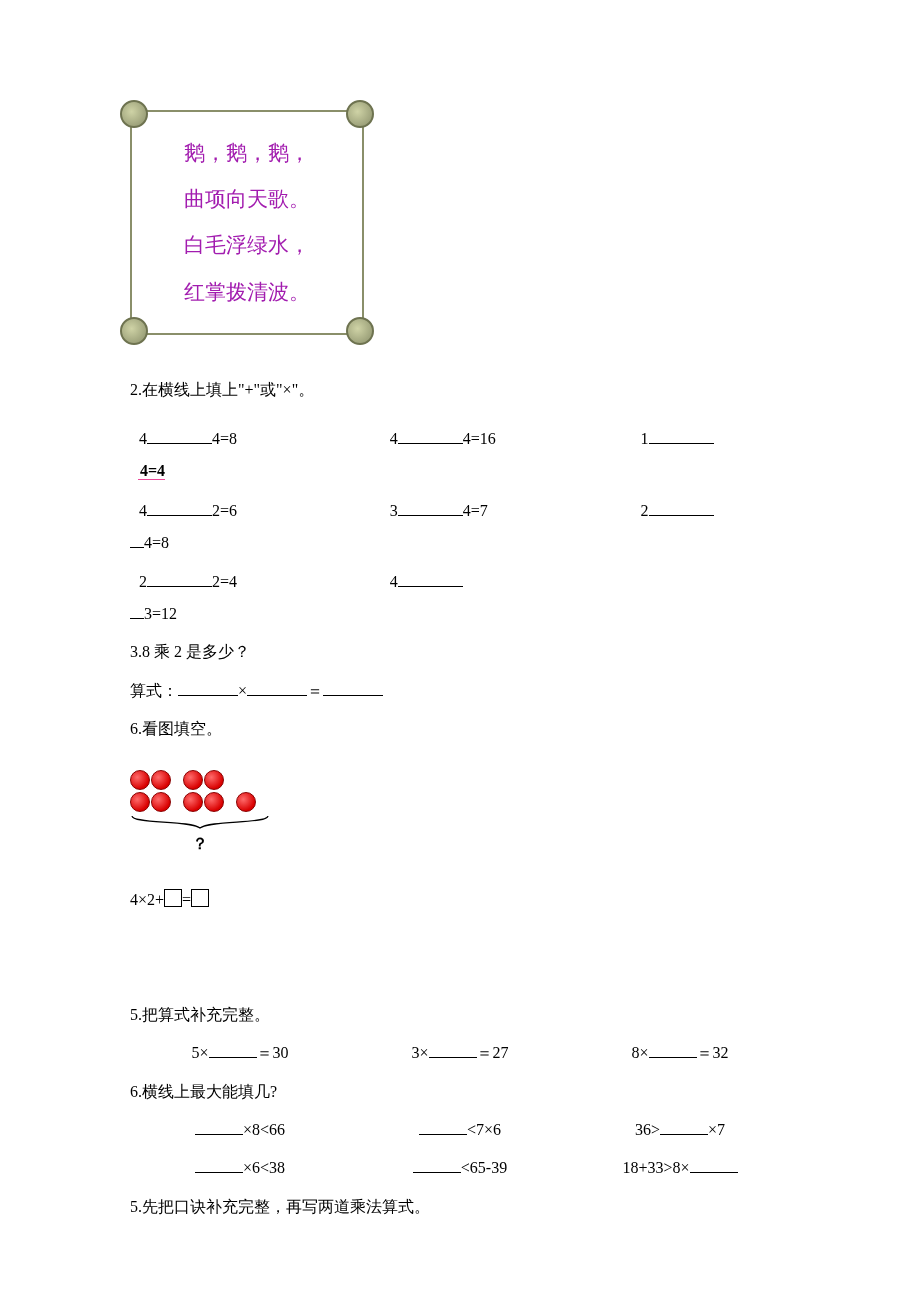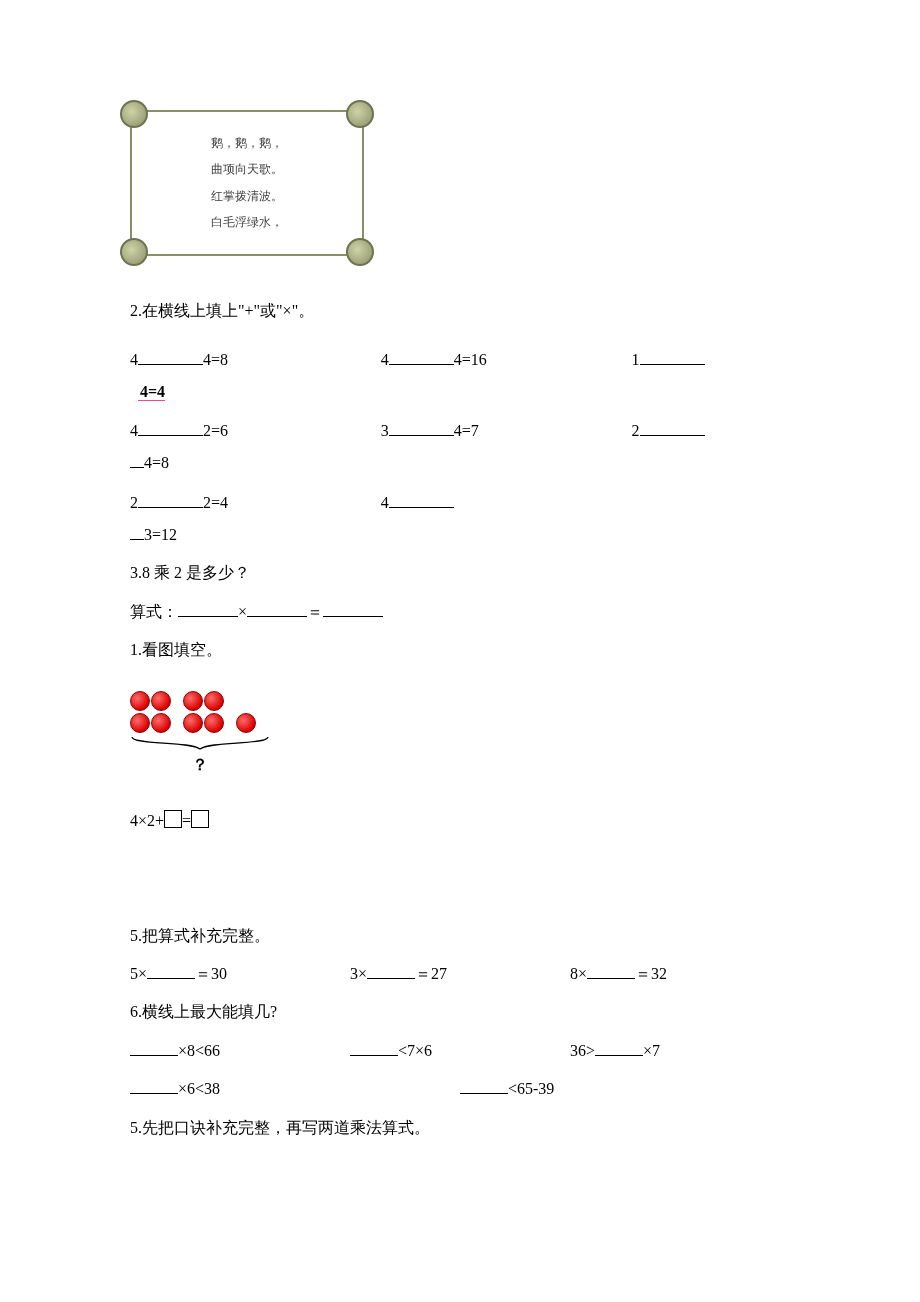--- a/index.html
+++ b/index.html
@@ -37,34 +37,34 @@
     border: 2px solid #6e7350;
     border-radius: 50%;
     background: radial-gradient(circle at 40% 40%, #cfd3a6, #8a8f6a);
   }
   .corner.tl { top: -12px; left: -12px; }
   .corner.tr { top: -12px; right: -12px; }
   .corner.bl { bottom: -12px; left: -12px; }
   .corner.br { bottom: -12px; right: -12px; }
   .poem-line {
     text-align: center;
-    color: #404040;
+    color: #a21caf;
     font-family: "KaiTi","STKaiti","SimSun",serif;
-    font-size: 12px;
+    font-size: 21px;
     line-height: 2.2;
   }
   .q-line {
     margin: 8px 0;
     line-height: 1.9;
   }
   .row3 {
     display: flex;
     width: 100%;
   }
-  .row3 > div:nth-child(1){ flex: 0 0 38%; }
+  .row3 > div:nth-child(1){ flex: 0 0 38%; margin-left: 9px; }
   .row3 > div:nth-child(2){ flex: 0 0 38%; }
   .row3 > div:nth-child(3){ flex: 0 0 24%; white-space: nowrap; }
   .wrapline { margin-bottom: 6px; }
   .blank {
     display: inline-block;
     border-bottom: 1px solid #000;
     min-width: 55px;
     height: 1em;
     vertical-align: baseline;
   }
@@ -99,36 +99,36 @@
   .box {
     display: inline-block;
     width: 16px; height: 16px;
     border: 1px solid #000;
     vertical-align: -2px;
   }
   .r3b {
     display: flex;
     width: 100%;
   }
-  .r3b > div { flex: 1; }
+  .r3b > div { flex: 1; text-align: center; }
 </style>
 </head>
 <body>
 
 <div class="page">
 
   <div class="poem-frame">
     <span class="corner tl"></span>
     <span class="corner tr"></span>
     <span class="corner bl"></span>
     <span class="corner br"></span>
     <div class="poem-line">鹅，鹅，鹅，</div>
     <div class="poem-line">曲项向天歌。</div>
+    <div class="poem-line">白毛浮绿水，</div>
     <div class="poem-line">红掌拨清波。</div>
-    <div class="poem-line">白毛浮绿水，</div>
   </div>
 
   <div class="q-line">2.在横线上填上"+"或"×"。</div>
 
   <div class="group"></div>
   <div class="row3 wrapline">
     <div>
       <span>4</span><span class="blank lg"></span><span>4=8</span>
     </div>
     <div>
@@ -169,21 +169,21 @@
   </div>
   <div class="q-line">
     <span style="border-bottom:1px solid #000; display:inline-block; min-width:14px;"></span><span>3=12</span>
   </div>
 
   <div class="q-line">3.8 乘 2 是多少？</div>
   <div class="q-line section-gap">
     <span>算式：</span><span class="blank med"></span><span>×</span><span class="blank med"></span><span>＝</span><span class="blank med"></span>
   </div>
 
-  <div class="q-line section-gap">1.看图填空。</div>
+  <div class="q-line section-gap">6.看图填空。</div>
 
   <div class="dots-fig">
     <div class="dots-row">
       <span class="dot"></span><span class="dot gap"></span><span class="dot"></span><span class="dot"></span>
     </div>
     <div class="dots-row">
       <span class="dot"></span><span class="dot gap"></span><span class="dot"></span><span class="dot gap"></span><span class="dot"></span>
     </div>
     <div class="brace-wrap">
       <svg class="brace-svg" viewBox="0 0 140 16">
@@ -224,17 +224,20 @@
     </div>
   </div>
 
   <div class="r3b q-line section-gap">
     <div>
       <span class="blank sm"></span><span>×6&lt;38</span>
     </div>
     <div>
       <span class="blank sm"></span><span>&lt;65-39</span>
     </div>
+    <div>
+      <span>18+33&gt;8×</span><span class="blank sm"></span>
+    </div>
   </div>
 
   <div class="q-line">5.先把口诀补充完整，再写两道乘法算式。</div>
 
 </div>
 
 </body></html>

